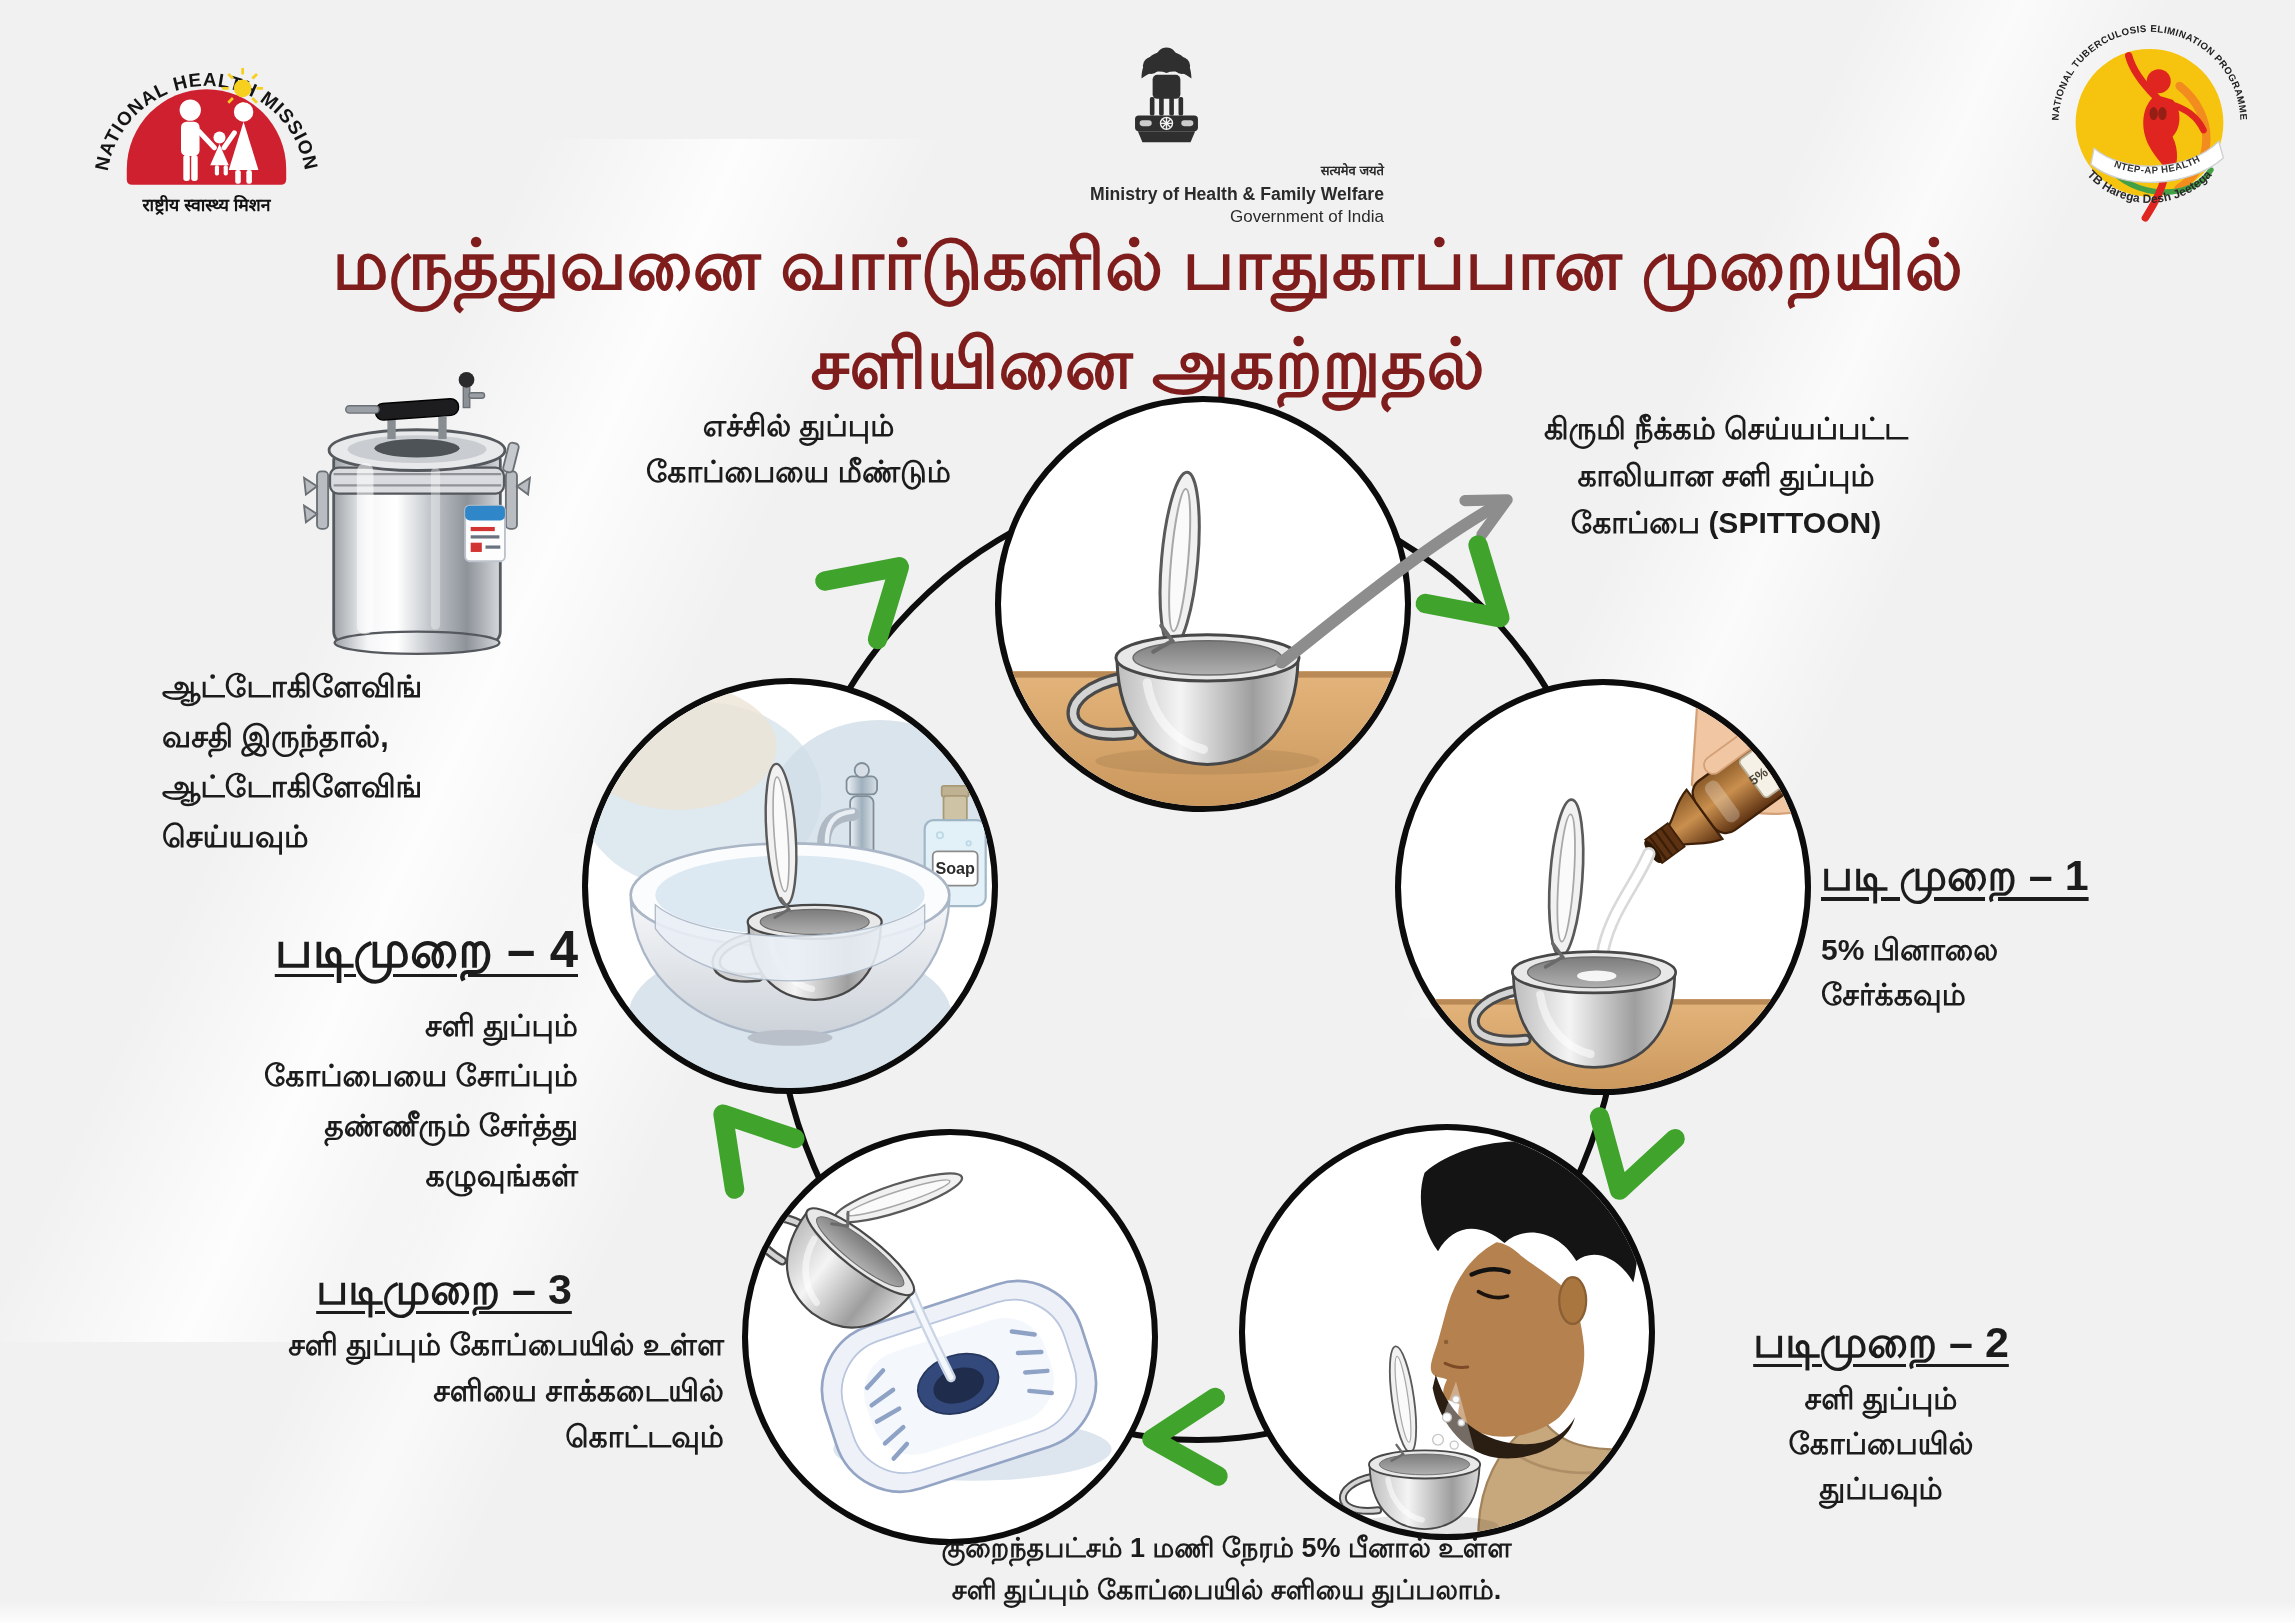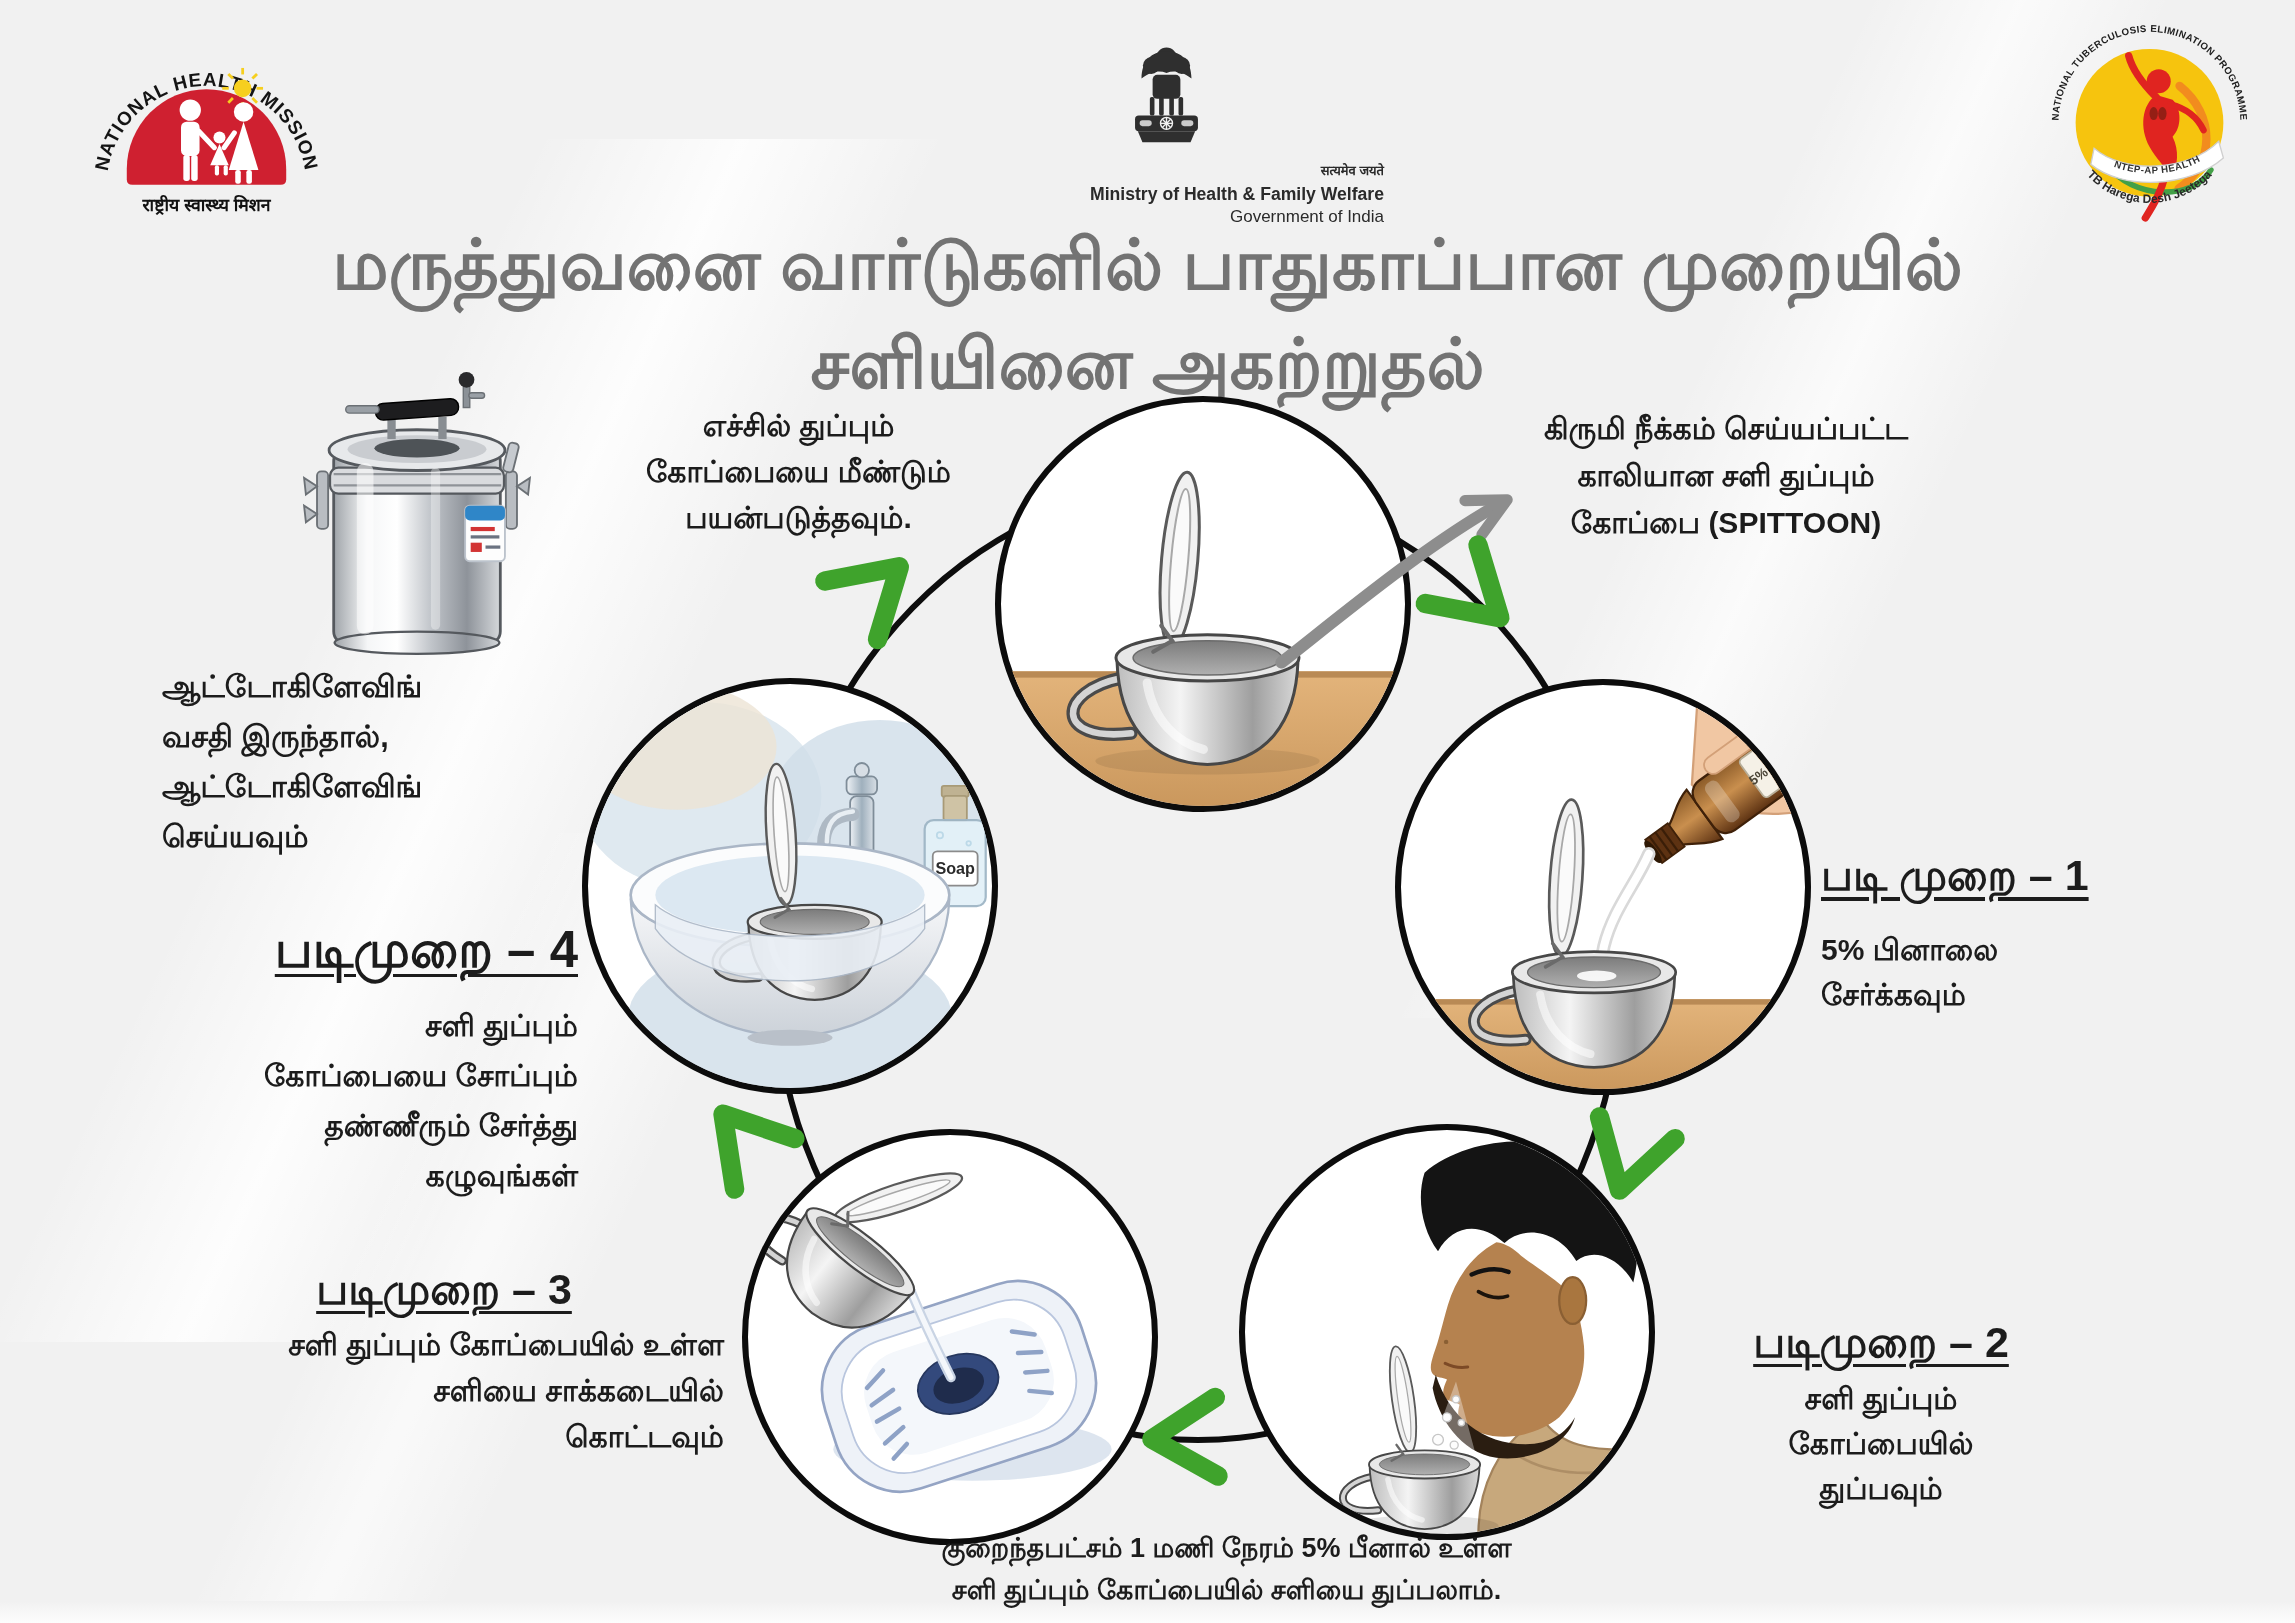--- a/index.html
+++ b/index.html
@@ -9,21 +9,21 @@
   .streak{position:absolute;pointer-events:none;}
   .tblk{position:absolute;font-weight:700;color:#1c1c1c;}
   .tblk .ln{display:block;}
   .heading{font-weight:700;text-decoration:underline;text-decoration-thickness:3.2px;text-underline-offset:7.4px;}
   .circle{position:absolute;width:416px;height:416px;border-radius:50%;border:6px solid #0c0c0c;
           background:#ffffff;overflow:hidden;box-sizing:border-box;}
   .circle svg{display:block;width:100%;height:100%;}
   #big-ellipse{position:absolute;left:770px;top:481px;width:856px;height:962px;
                border:6px solid #0d0d0d;border-radius:50%;box-sizing:border-box;}
   .title-line{position:absolute;left:0;width:2295px;text-align:center;font-weight:800;
-              font-size:70px;line-height:1.2;color:#737373;}
+              font-size:70px;line-height:1.2;color:#7f1d1d;}
   #ministry-block{position:absolute;left:1014px;top:161px;width:370px;text-align:right;color:#2a2a2a;}
   #ministry-motto{font-size:13px;font-weight:700;margin-bottom:4.6px;}
   #ministry-name{font-size:17.6px;font-weight:700;line-height:1.25;}
   #ministry-govt{font-size:17px;font-weight:400;line-height:1.25;}
   .footer-line{display:block;}
 </style>
 </head>
 <body>
 
 <div id="poster">
@@ -377,21 +377,20 @@
     <use href="#chev" transform="translate(1892,1272) rotate(48)"></use>
     <use href="#chev" transform="translate(3190,1288) rotate(132)"></use>
     <use href="#chev" transform="translate(3520,2505) rotate(196)"></use>
     <use href="#chev" transform="translate(2560,3108) rotate(-92)"></use>
     <use href="#chev" transform="translate(1608,2462) rotate(-40)"></use>
   </svg>
 
   <div class="tblk" style="left:521px;top:403px;width:555px;text-align:center;font-size:30px;line-height:46px;">
     <span class="ln">எச்சில் துப்பும்</span>
     <span class="ln">கோப்பையை மீண்டும்</span>
-    <span class="ln">பயன்படுத்தவும்.</span>
   </div>
 
   <div class="tblk" style="left:1437px;top:405px;width:578px;text-align:center;font-size:30px;line-height:47px;">
     <span class="ln">கிருமி நீக்கம் செய்யப்பட்ட</span>
     <span class="ln">காலியான சளி துப்பும்</span>
     <span class="ln">கோப்பை (SPITTOON)</span>
   </div>
 
   <div class="tblk" style="left:162px;top:661px;width:555px;font-size:30.5px;line-height:50px;">
     <span class="ln">ஆட்டோகிளேவிங்</span>

